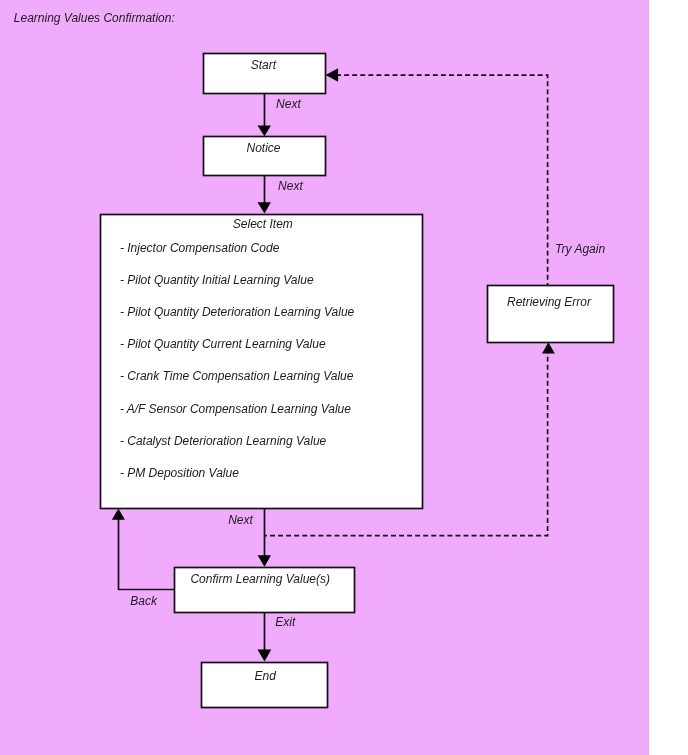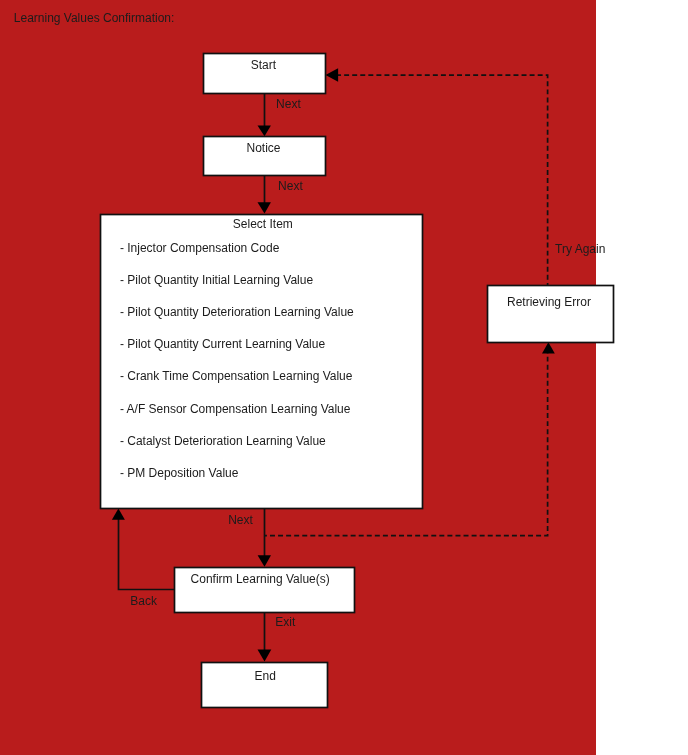--- a/index.html
+++ b/index.html
@@ -1,20 +1,20 @@
 <!DOCTYPE html>
 <html><head>
 <meta charset="utf-8">
 <title>Learning Values Confirmation</title>
 <style>
   html,body{margin:0;padding:0;background:#ffffff;}
   body{width:688px;height:755px;overflow:hidden;
        font-family:"Liberation Sans",sans-serif;
        -webkit-font-smoothing:antialiased;}
-  #stage{position:relative;width:596px;height:755px;background:#b91c1c;}
+  #stage{position:relative;width:649px;height:755px;background:#f0abfc;font-style:italic;}
   svg#fc{position:absolute;left:0;top:0;display:block;transform:translateZ(0);}
   .bx{fill:#ffffff;stroke:#111111;stroke-width:1.7;}
   .ln{stroke:#111111;stroke-width:1.7;fill:none;}
   .dl{stroke:#111111;stroke-width:1.7;fill:none;stroke-dasharray:4.95 3.114;}
   .ah{fill:#000000;stroke:none;}
   text{font-family:"Liberation Sans",sans-serif;font-size:12px;fill:#1c1c1c;}
   .t-c{text-anchor:middle;}
   .t-l{text-anchor:start;}
 </style>
 </head>

